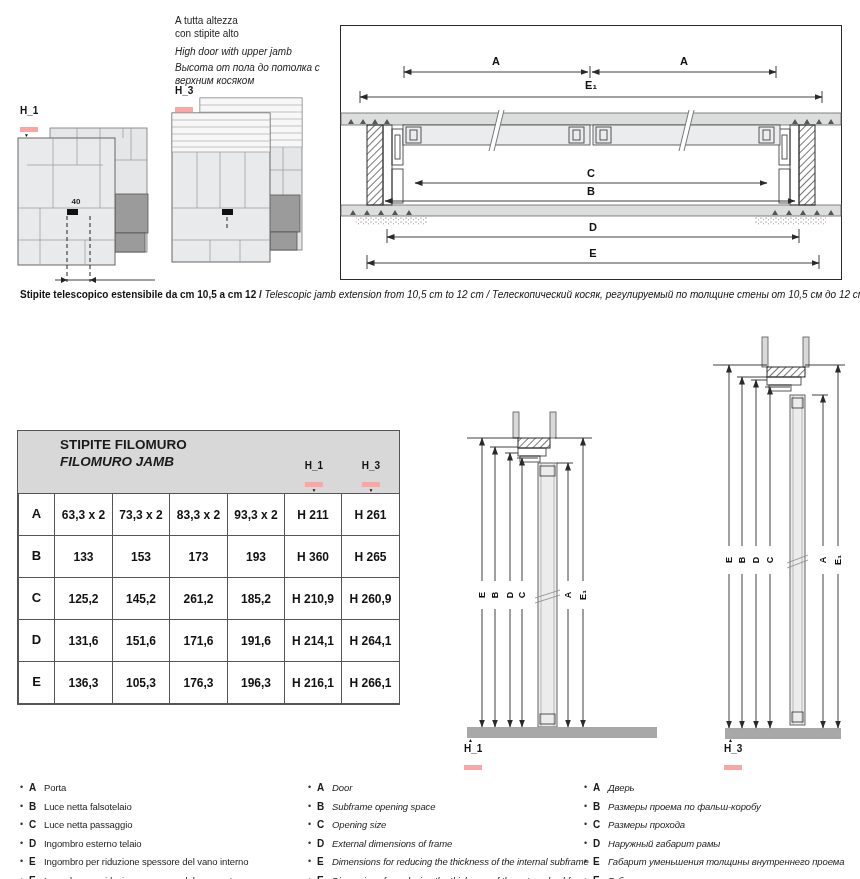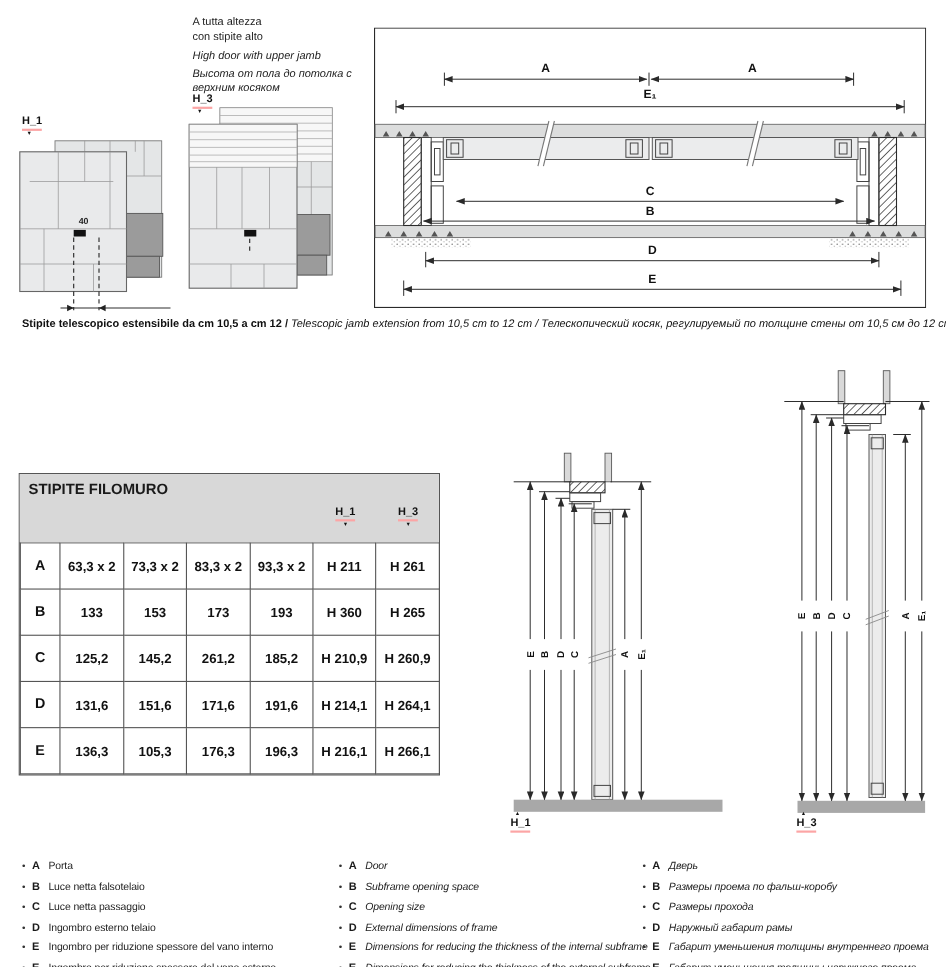--- a/index.html
+++ b/index.html
@@ -3,31 +3,31 @@
 <meta charset="utf-8">
 <style>
   html,body{margin:0;padding:0;background:#fff;}
   body{position:relative;width:860px;height:879px;font-family:"Liberation Sans",sans-serif;color:#1a1a1a;overflow:hidden;}
   .abs{position:absolute;}
   
   .note{font-size:10px;line-height:13px;color:#222;}
   .italic{font-style:italic;}
   
   .hmark{font-size:10px;font-weight:bold;color:#111;text-align:left;line-height:10px;}
-  .hmark .lbl{display:inline-block;border-bottom:2px solid #fca5a5;padding-bottom:1px;}
+  .hmark .lbl{display:inline-block;border-bottom:5px solid #fca5a5;padding-bottom:11px;}
   .hmark .tri{display:block;font-size:5px;line-height:5px;margin-top:1px;margin-left:4px;color:#111;}
   .hmark-up .tri{margin-top:0;margin-bottom:1px;}
   
   .caption{font-size:10px;line-height:12px;white-space:nowrap;color:#111;}
   .caption .b{font-weight:bold;}
   .caption .i{font-style:italic;}
   
   .table-wrap{width:383px;border:1px solid #555;box-sizing:border-box;}
   .t-header{position:relative;background:#d8d8d8;height:62px;padding:5px 0 0 8px;box-sizing:border-box;}
-  .t-title{font-size:13.5px;font-weight:bold;line-height:17px;}
+  .t-title{font-size:13.5px;font-weight:bold;line-height:17px;margin-left:34px;}
   .t-hmark{position:absolute;top:30px;transform:translateX(-50%);text-align:center;}
   .t-hmark .tri{margin-left:0;}
   table{border-collapse:collapse;table-layout:fixed;width:100%;}
   td,th{border:1px solid #555;text-align:center;vertical-align:middle;height:41px;font-size:12px;font-weight:bold;color:#111;padding:0;}
   th{font-size:13px;}
   sub.rl{font-size:9px;}
   
   .legend{width:285px;}
   .lg-item{display:flex;align-items:flex-start;margin-bottom:3.5px;font-size:9.5px;line-height:11px;}
   .lg-item.gap{margin-top:3px;}
@@ -221,20 +221,21 @@
   </g>
 </svg>
 
 <div class="abs caption" style="left:20px;top:289px;width:835px">
   <span class="b">Stipite telescopico estensibile da cm 10,5 a cm 12 </span><span class="b">/ </span><span class="i">Telescopic jamb extension from 10,5 cm to 12 cm </span><span class="i">/ </span><span class="i">Телескопический косяк, регулируемый по толщине стены от 10,5 см до 12 см.</span>
 </div>
 
 <div class="abs table-wrap" style="left:17px;top:430px">
   <div class="t-header">
     <div class="t-title">STIPITE FILOMURO</div>
+    <div class="t-title italic">FILOMURO JAMB</div>
     <div class="hmark t-hmark" style="left:296px">
       <span class="lbl">H_1</span>
       <span class="tri">▼</span>
     </div>
     <div class="hmark t-hmark" style="left:353px">
       <span class="lbl">H_3</span>
       <span class="tri">▼</span>
     </div>
   </div>
   <table>

